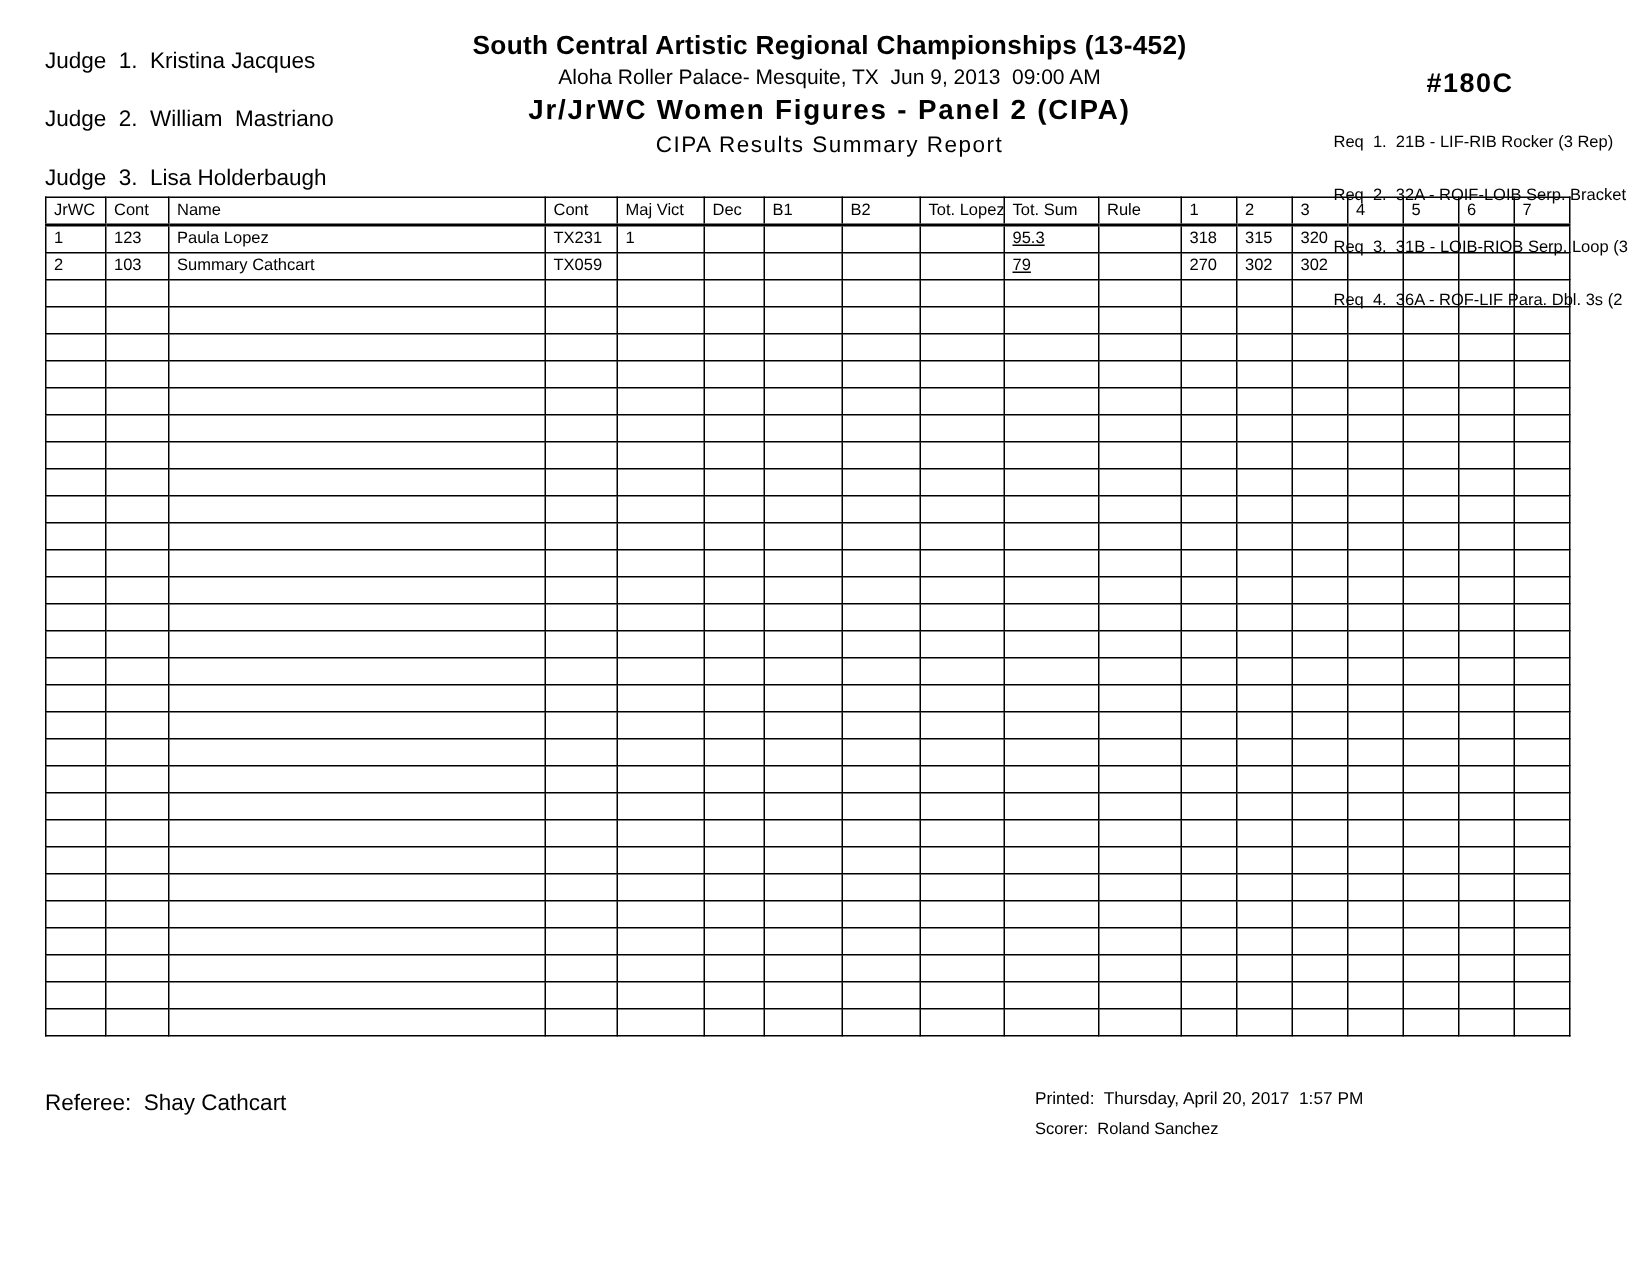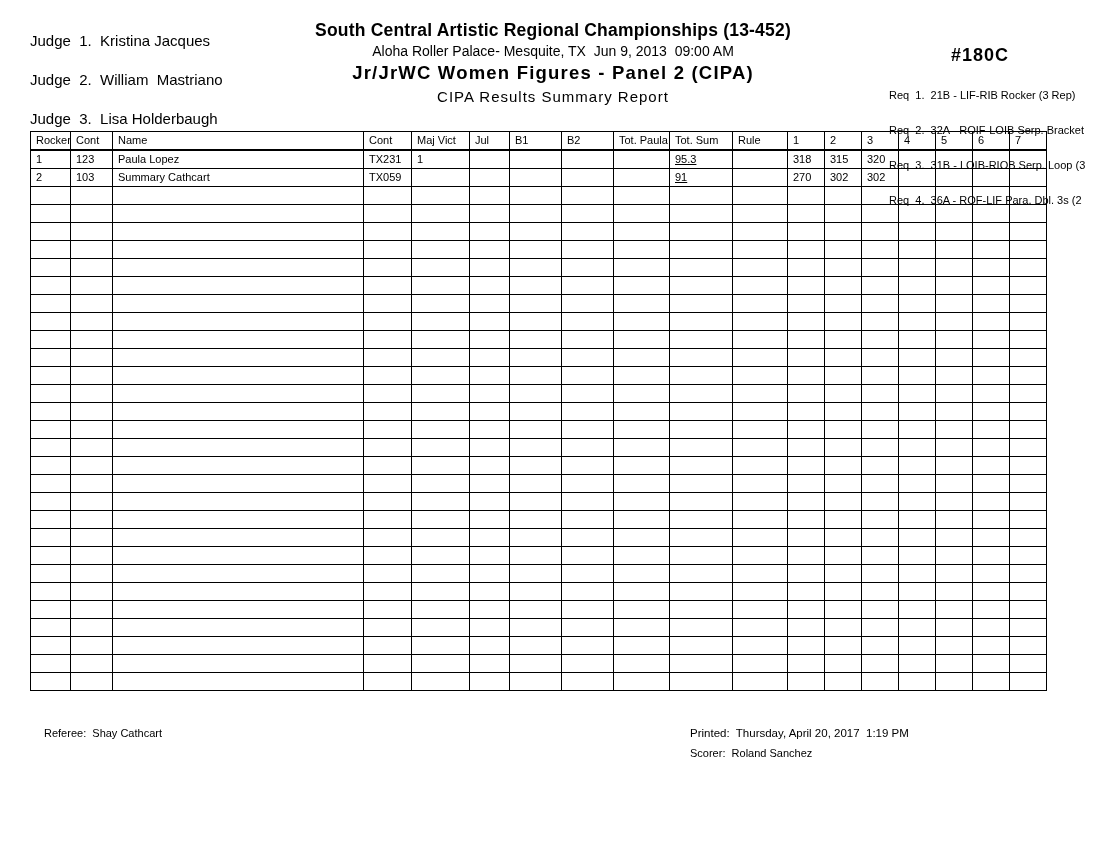--- a/index.html
+++ b/index.html
@@ -55,21 +55,21 @@
 
   th.c-j1,th.c-j2,th.c-j3,th.c-j4,th.c-j5,th.c-j6,th.c-j7,
   td.c-j1,td.c-j2,td.c-j3,td.c-j4,td.c-j5,td.c-j6,td.c-j7,
   td.c-place, td.c-cont { text-align:center; padding-left:0; }
   td.c-name   { padding-left:6px; }
   td.c-cntry  { padding-left:2px; }
   td.c-majvict{ padding-left:13px; }
   td.c-totsum { padding-left:5px;text-decoration:underline; }
 
   
-  .footer-referee { position:absolute; left:44px;  top:727px; font-size:11px; white-space:pre; }
+  .footer-referee { position:absolute; left:30px;  top:727px; font-size:15px; white-space:pre; }
   .footer-printed { position:absolute; left:690px; top:727px; font-size:11.5px; white-space:pre; }
   .footer-scorer  { position:absolute; left:690px; top:747px; font-size:11px; white-space:pre; }
 </style>
 </head>
 <body>
 
 <div class="page">
 
   <div class="judges">
     <div class="pre">Judge  1.  Kristina Jacques</div>
@@ -108,29 +108,29 @@
         <col class="c-j1">
         <col class="c-j2">
         <col class="c-j3">
         <col class="c-j4">
         <col class="c-j5">
         <col class="c-j6">
         <col class="c-j7">
       </colgroup>
     <thead>
         <tr>
-          <th class="c-place">Rocker</th>
+          <th class="c-place">JrWC</th>
           <th class="c-cont">Cont</th>
           <th class="c-name">Name</th>
           <th class="c-cntry">Cont</th>
           <th class="c-majvict">Maj Vict</th>
-          <th class="c-sep">Jul</th>
+          <th class="c-sep">Dec</th>
           <th class="c-b1">B1</th>
           <th class="c-b2">B2</th>
-          <th class="c-totvict">Tot. Paula</th>
+          <th class="c-totvict">Tot. Lopez</th>
           <th class="c-totsum">Tot. Sum</th>
           <th class="c-rule">Rule</th>
           <th class="c-j1">1</th>
           <th class="c-j2">2</th>
           <th class="c-j3">3</th>
           <th class="c-j4">4</th>
           <th class="c-j5">5</th>
           <th class="c-j6">6</th>
           <th class="c-j7">7</th>
         </tr>
@@ -159,21 +159,21 @@
         <tr>
           <td class="c-place">2</td>
           <td class="c-cont">103</td>
           <td class="c-name">Summary Cathcart</td>
           <td class="c-cntry">TX059</td>
           <td class="c-majvict"></td>
           <td class="c-sep"></td>
           <td class="c-b1"></td>
           <td class="c-b2"></td>
           <td class="c-totvict"></td>
-          <td class="c-totsum">91</td>
+          <td class="c-totsum">79</td>
           <td class="c-rule"></td>
           <td class="c-j1">270</td>
           <td class="c-j2">302</td>
           <td class="c-j3">302</td>
           <td class="c-j4"></td>
           <td class="c-j5"></td>
           <td class="c-j6"></td>
           <td class="c-j7"></td>
         </tr>
         <tr>
@@ -733,16 +733,16 @@
           <td class="c-j3"></td>
           <td class="c-j4"></td>
           <td class="c-j5"></td>
           <td class="c-j6"></td>
           <td class="c-j7"></td>
         </tr>
       </tbody>
   </table>
 
   <div class="footer-referee">Referee:  Shay Cathcart</div>
-  <div class="footer-printed">Printed:  Thursday, April 20, 2017  1:19 PM</div>
+  <div class="footer-printed">Printed:  Thursday, April 20, 2017  1:57 PM</div>
   <div class="footer-scorer">Scorer:  Roland Sanchez</div>
 
 </div>
 
 </body></html>

